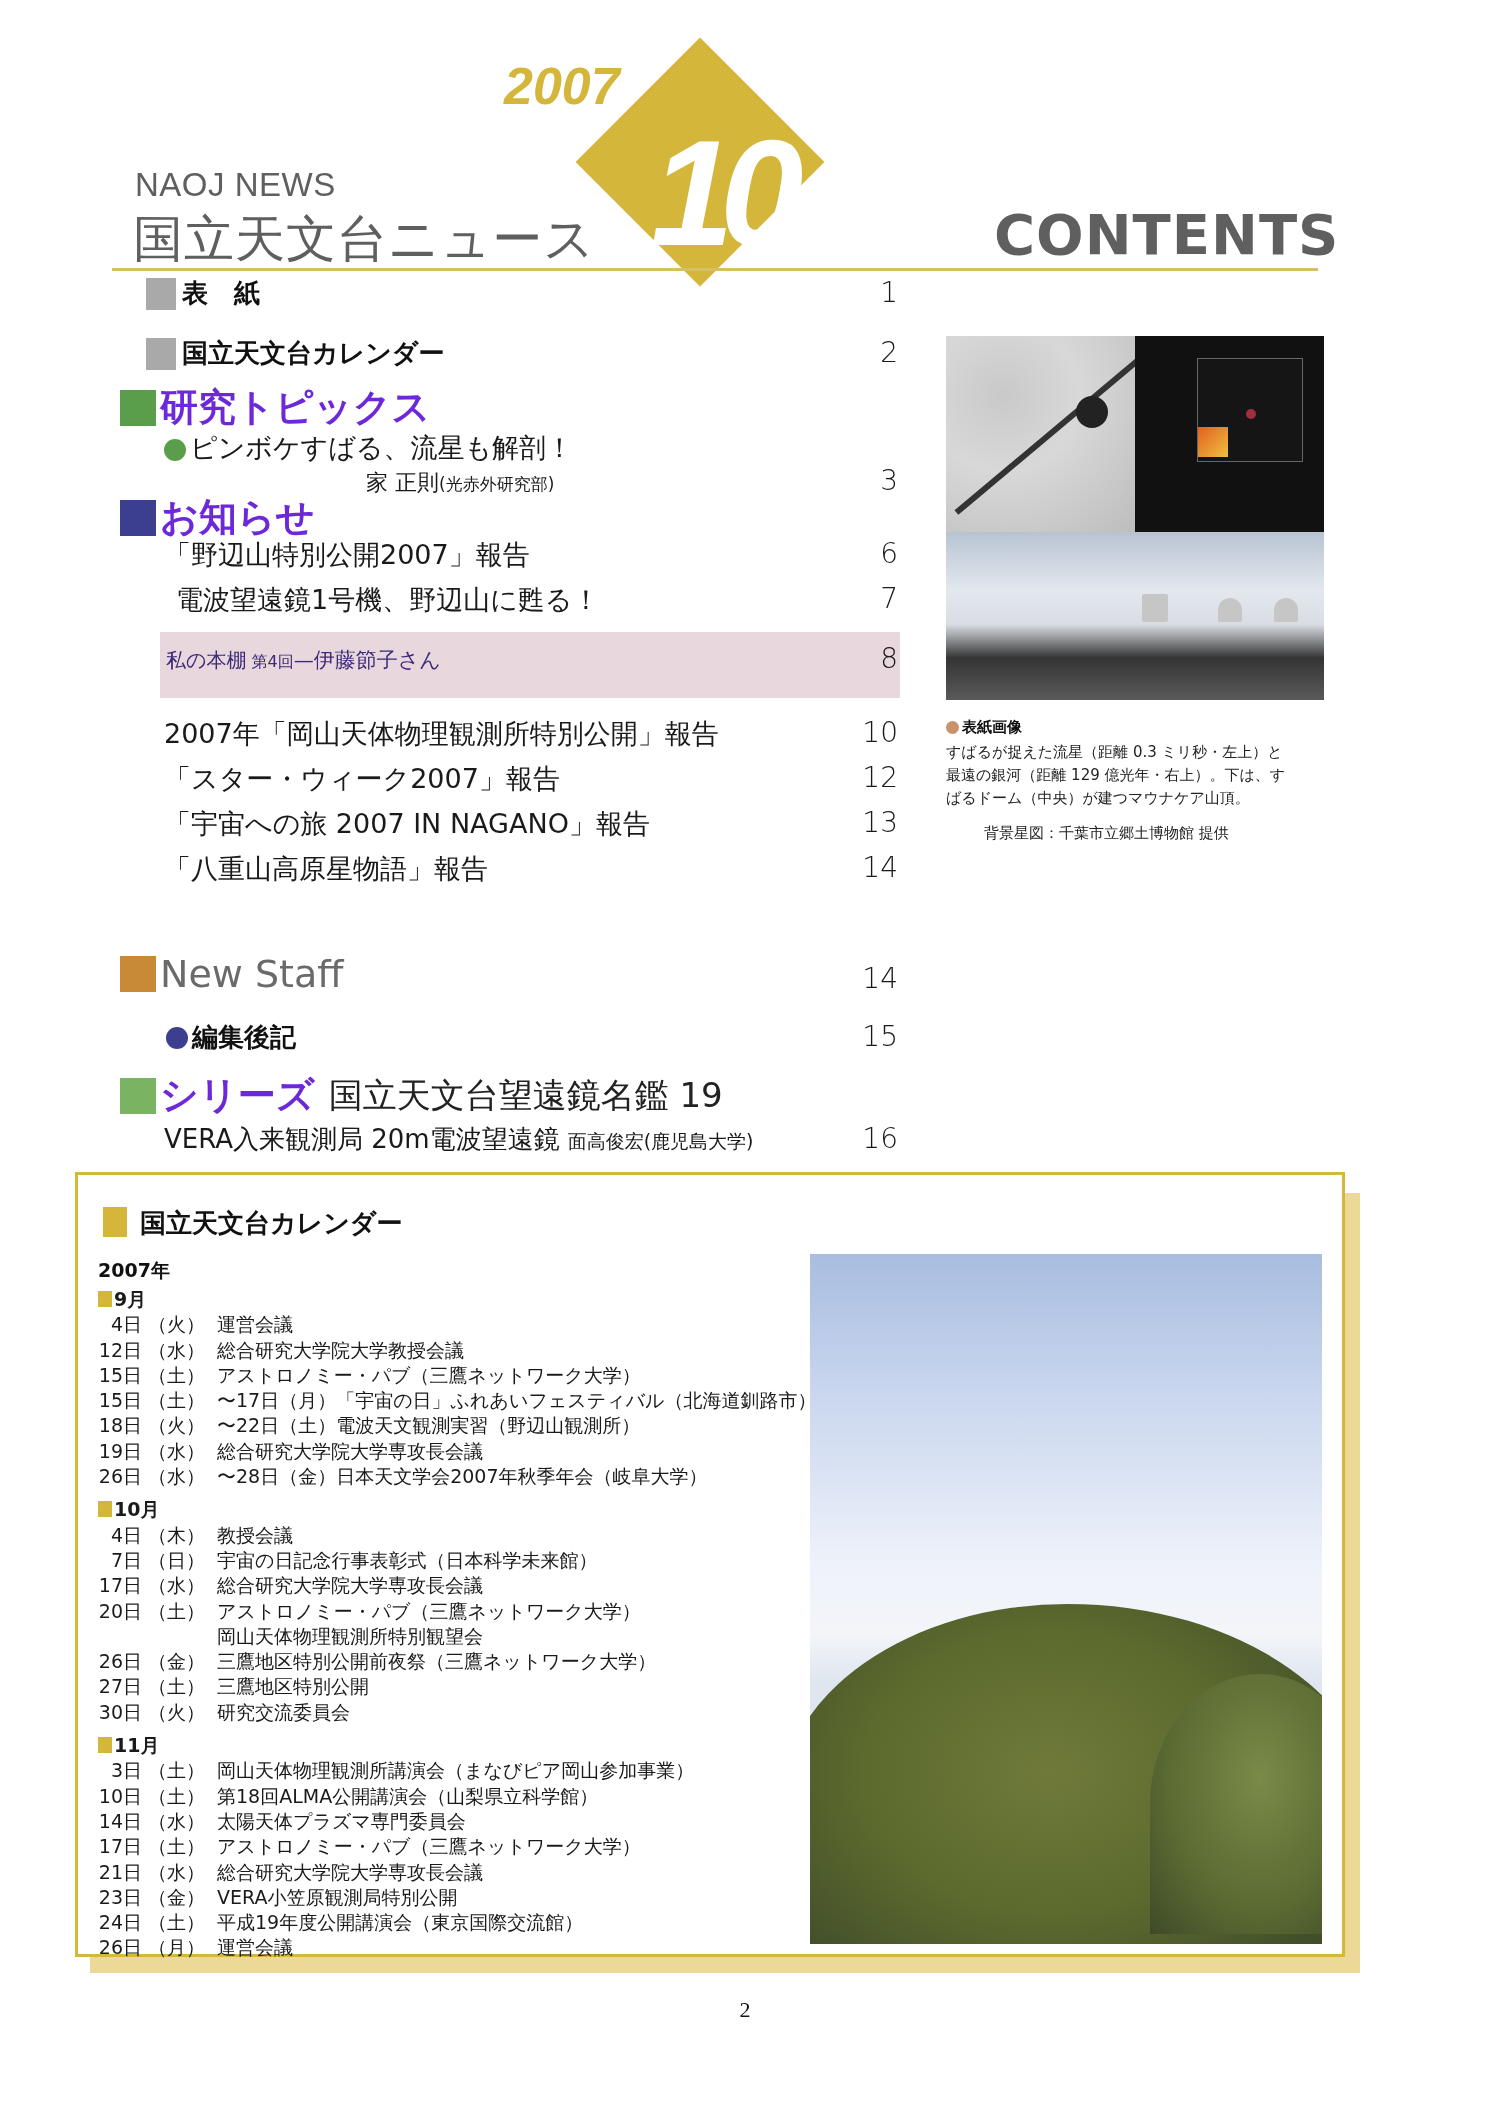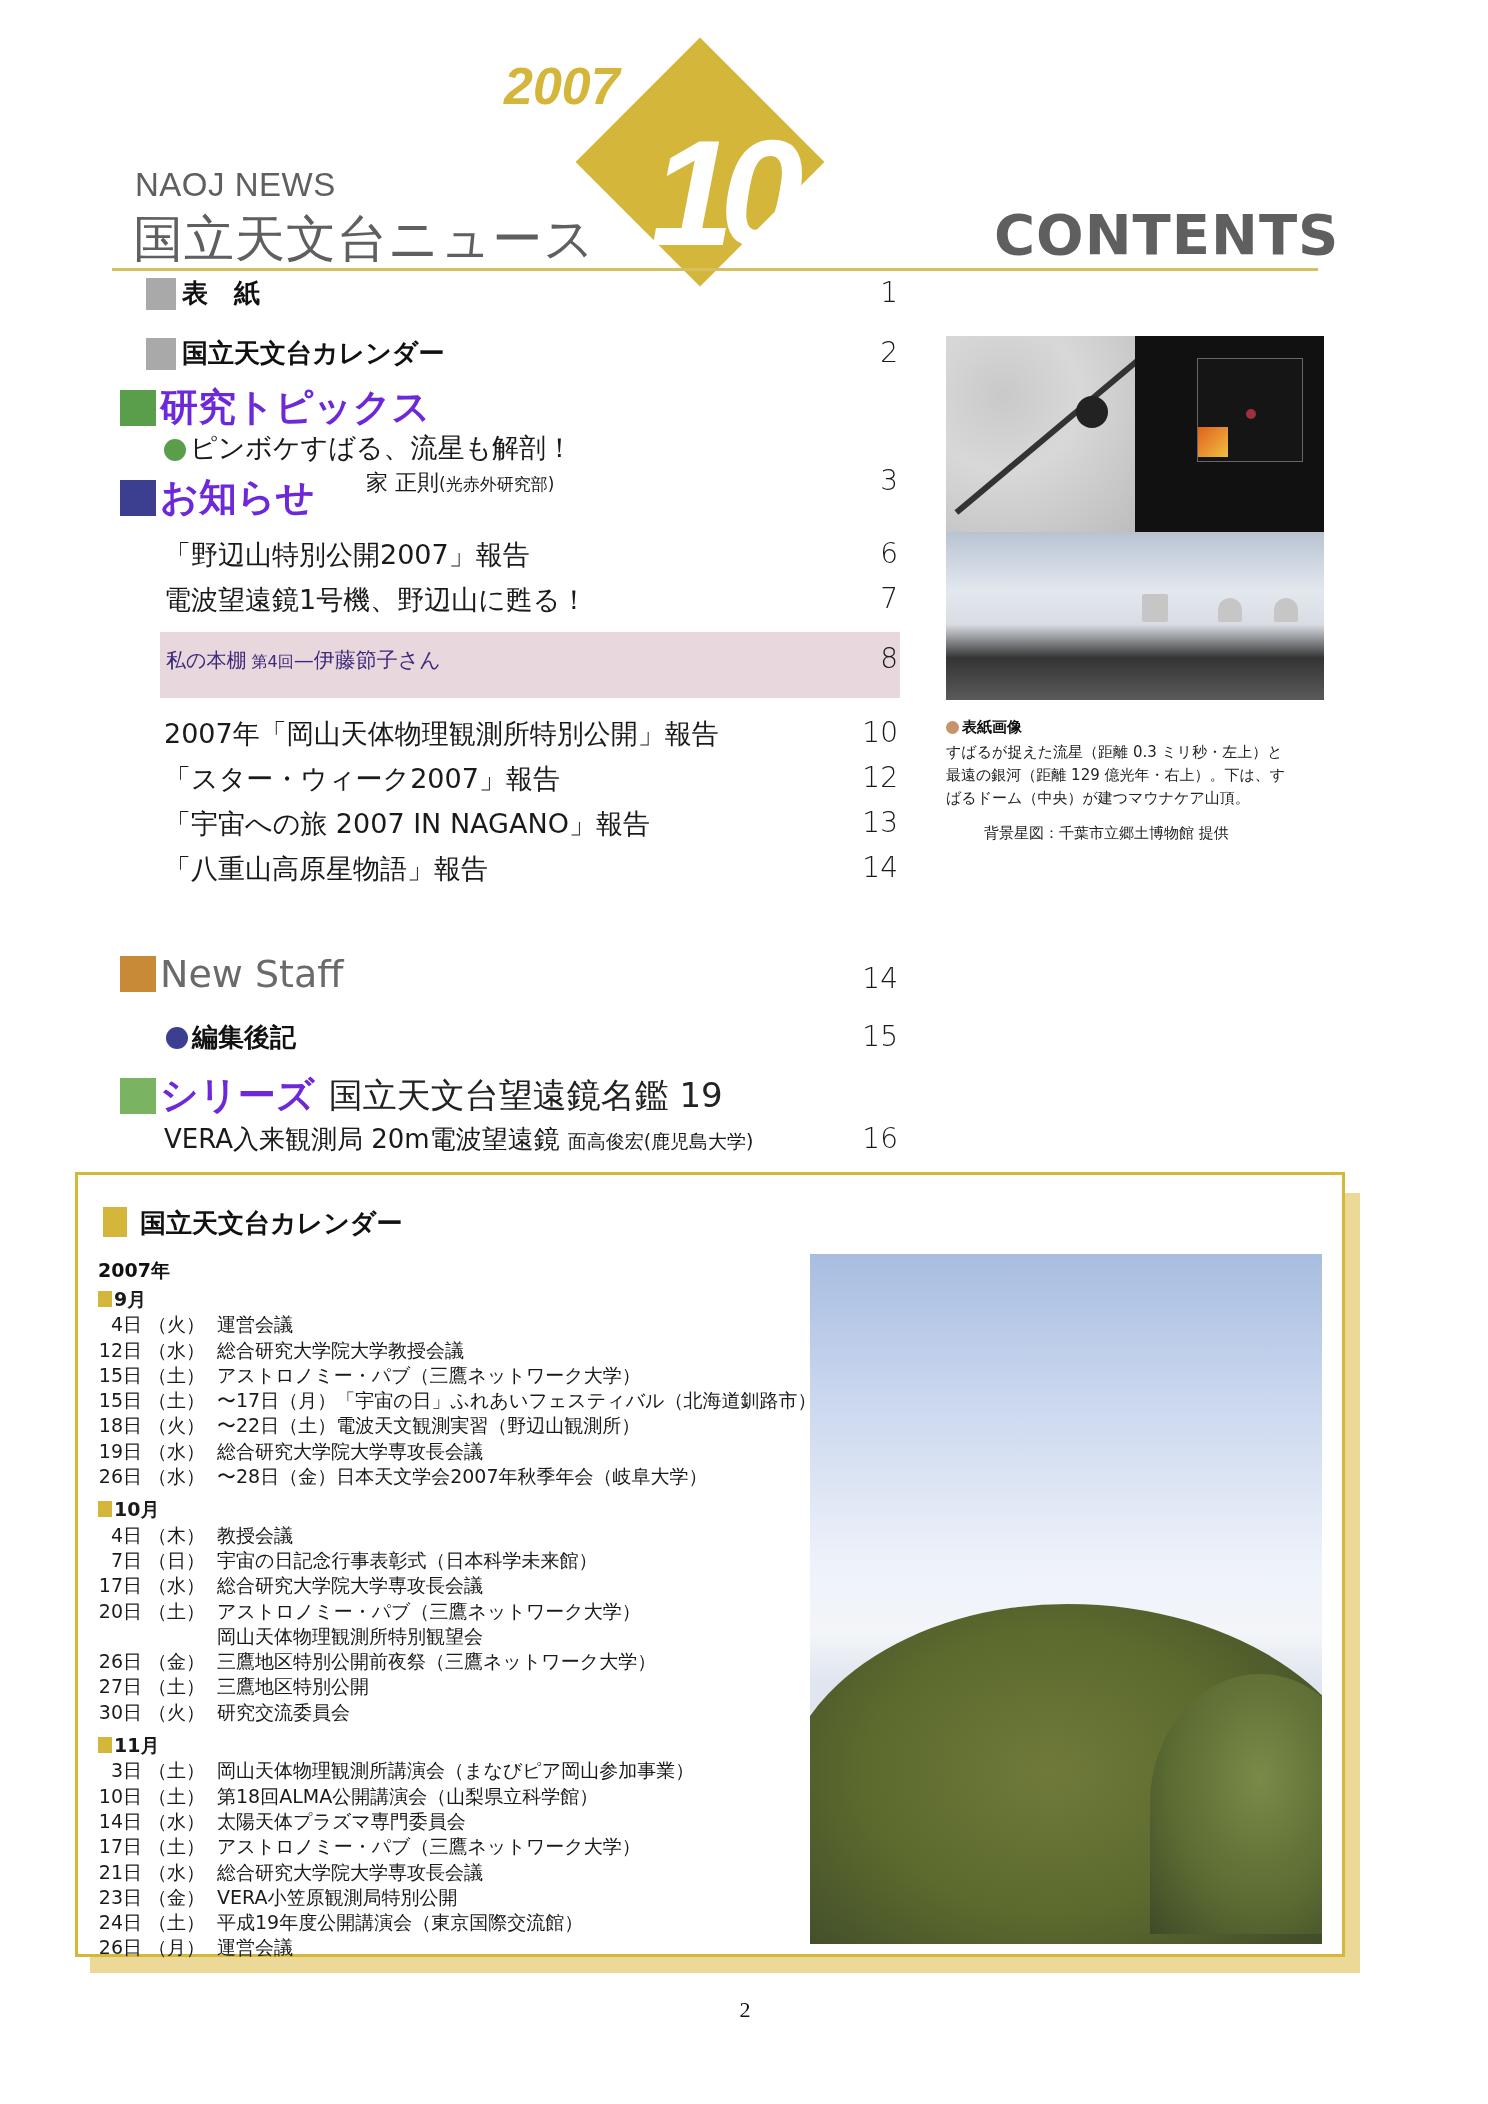--- a/index.html
+++ b/index.html
@@ -95,30 +95,30 @@
 
   <div class="toc-row" style="top:380px;height:50px;">
     <span class="abs" style="left:120px;top:2px;"><span class="sec-marker" style="background:#5a9e4c;"></span><span class="sec-label">研究トピックス</span></span>
   </div>
   <div class="toc-row" style="top:430px;height:70px;">
     <span class="abs item-label" style="left:164px;top:0;"><span class="dot" style="background:#5a9e4c;"></span><span>ピンボケすばる、流星も解剖！</span></span>
     <span class="abs" style="left:366px;top:38px;font-size:22px;"><span>家 正則</span><span style="font-size:17px;">(光赤外研究部)</span></span>
     <span class="toc-num" style="right:12px;top:34px;">3</span>
   </div>
 
-  <div class="toc-row" style="top:470px;height:50px;">
+  <div class="toc-row" style="top:490px;height:50px;">
     <span class="abs" style="left:120px;top:2px;"><span class="sec-marker" style="background:#3c3f8f;"></span><span class="sec-label">お知らせ</span></span>
   </div>
 
   <div class="toc-row" style="top:537px;">
     <span class="abs item-label" style="left:164px;top:0;">「野辺山特別公開2007」報告</span>
     <span class="toc-num" style="right:12px;top:0;">6</span>
   </div>
   <div class="toc-row" style="top:582px;">
-    <span class="abs item-label" style="left:164px;top:0;">電波望遠鏡1号機、野辺山に甦る！</span>
+    <span class="abs item-label" style="left:176px;top:0;">電波望遠鏡1号機、野辺山に甦る！</span>
     <span class="toc-num" style="right:12px;top:0;">7</span>
   </div>
 
   <div class="highlight"></div>
   <div class="toc-row" style="top:646px;">
     <span class="abs" style="left:166px;top:0;color:#3d2a7a;">
       <span style="font-size:20px;">私の本棚</span>
       <span style="font-size:16px;">第4回</span><span style="font-size:20px;">—</span><span style="font-size:21px;">伊藤節子さん</span>
     </span>
     <span class="toc-num" style="right:12px;top:-4px;">8</span>

